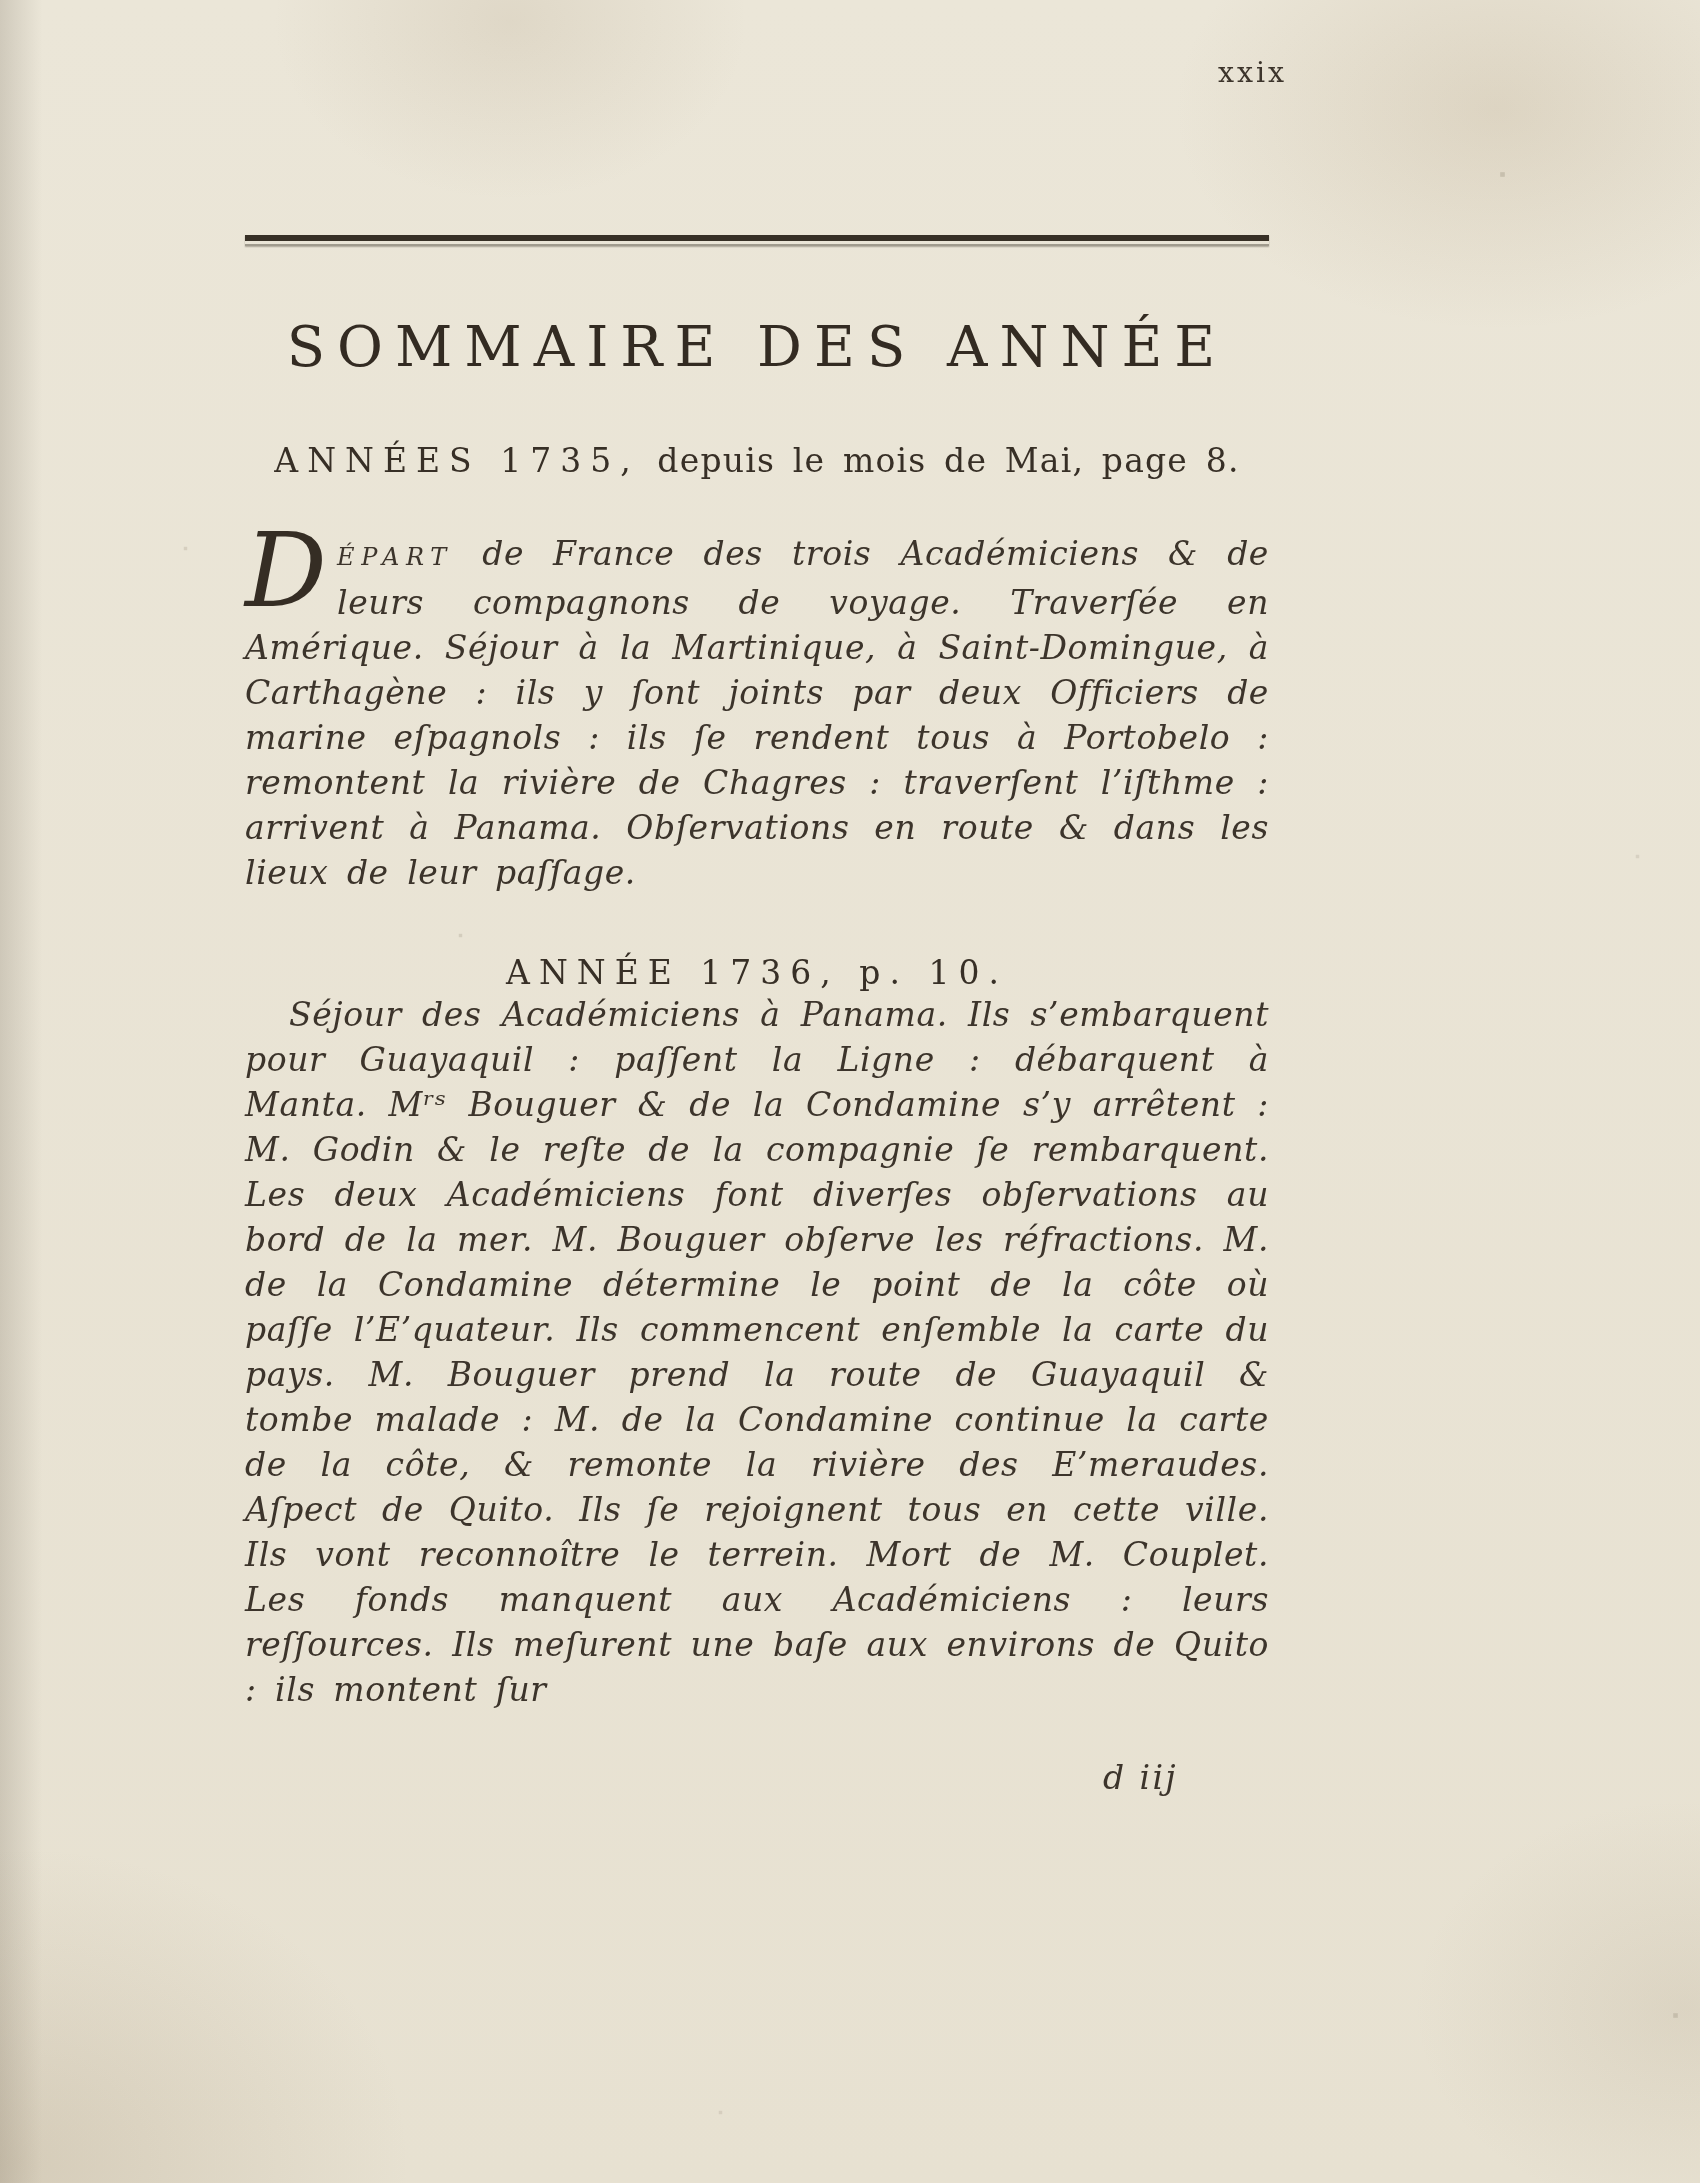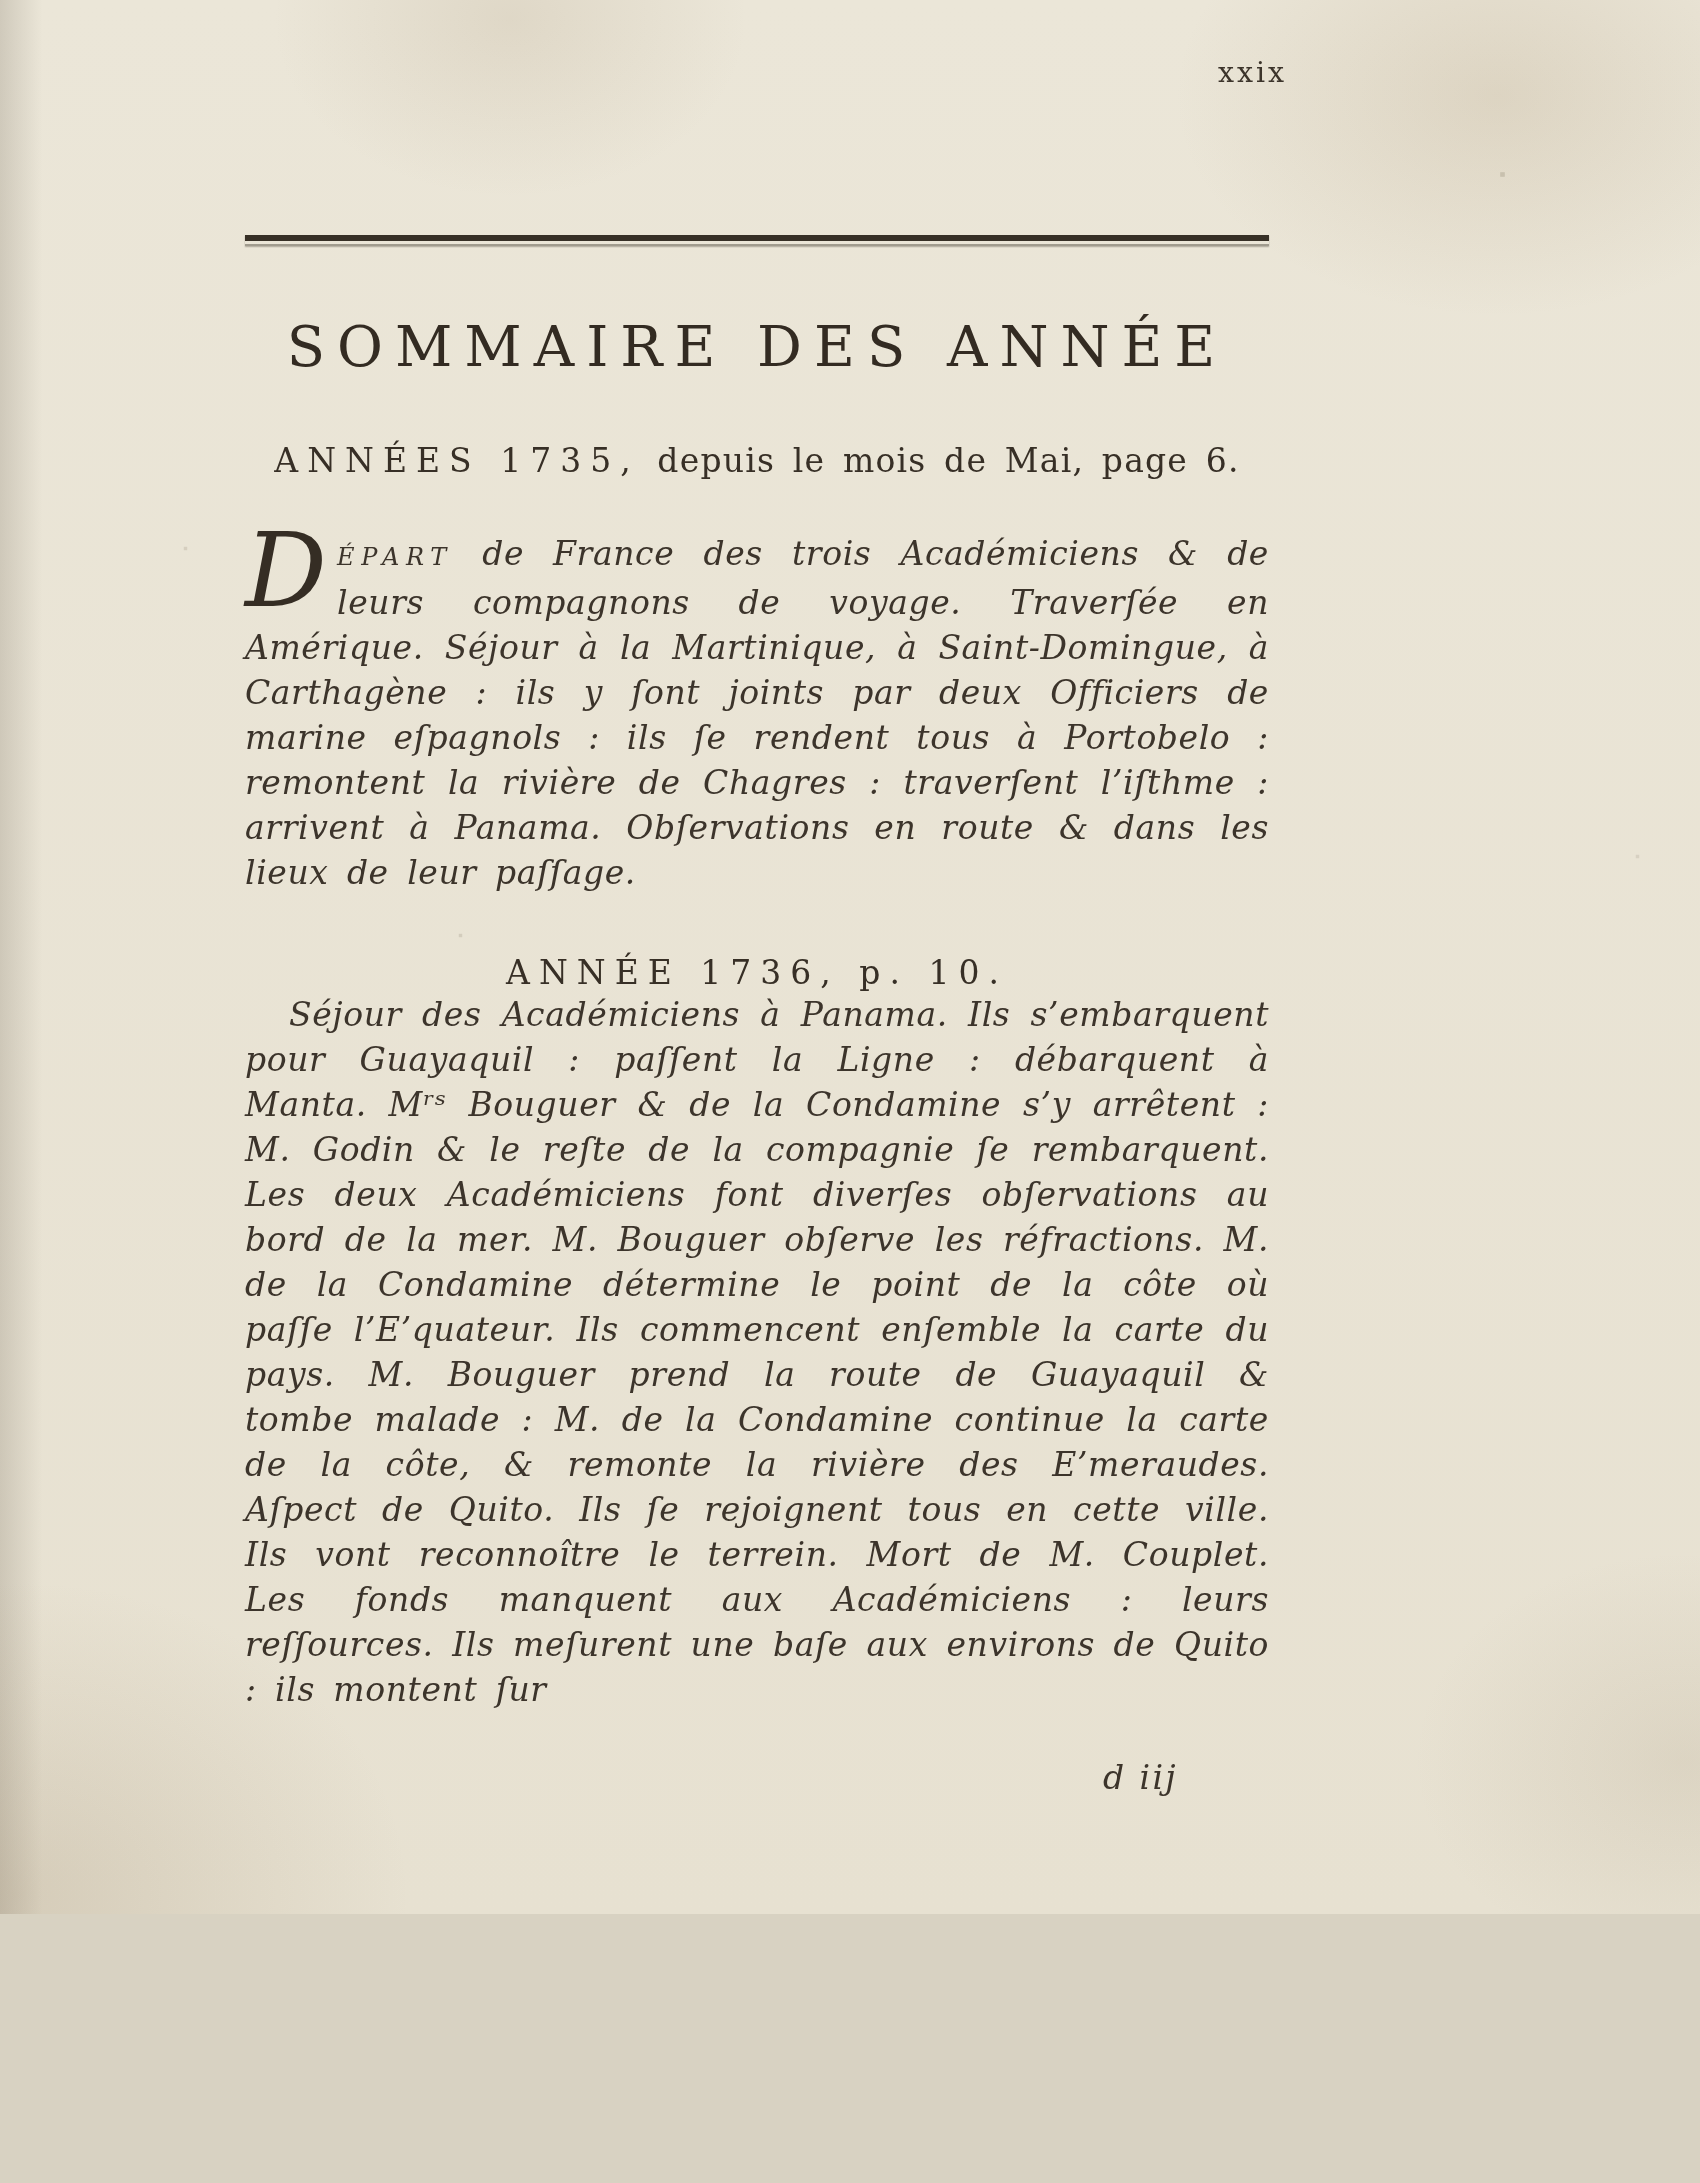--- a/index.html
+++ b/index.html
@@ -2,21 +2,21 @@
 <html style="font-size:9.7px"><head>
 <meta charset="utf-8">
 <style>
   html,body{margin:0;padding:0;}
   body{
     width:1701px;height:2183px;
     background:#d8d2c2;
     font-family:"DejaVu Serif","Liberation Serif",serif;
   }
   .page{
-    position:relative;width:1701px;height:1914px;overflow:hidden;
+    position:relative;width:1701px;height:2183px;overflow:hidden;
     color:#3a322a;
     background:
       radial-gradient(ellipse 460px 315px at 88% 5%, rgba(164,142,108,.20), transparent 70%),
       radial-gradient(ellipse 339px 254px at 30% 1%, rgba(160,140,110,.16), transparent 70%),
       radial-gradient(ellipse 545px 436px at 1% 99%, rgba(150,130,100,.22), transparent 72%),
       radial-gradient(ellipse 375px 290px at 99% 92%, rgba(150,132,104,.14), transparent 72%),
       linear-gradient(90deg, rgba(110,100,85,.22), rgba(110,100,85,0) 2.5%),
       linear-gradient(#ebe6d8, #e7e1d1);
   }
   .specks{position:absolute;top:0;left:0;width:1.2px;height:1.2px;background:transparent;
@@ -76,21 +76,21 @@
   <div class="specks"></div>
 
   <div class="folio">xxix</div>
 
   <div class="content">
     <div class="rule"></div>
 
     <div class="title">SOMMAIRE DES ANNÉE</div>
 
 
-    <div class="year-heading yh1"><span class="spaced">ANNÉES 1735,</span><span class="yh-rest"> depuis le mois de Mai, page 6.</span></div>
+    <div class="year-heading yh1"><span class="spaced">ANNÉES 1735,</span><span class="yh-rest"> depuis le mois de Mai, page 8.</span></div>
 
     <p class="body-par par1"><span class="dropcap">D</span><span class="lead">ÉPART</span><span> de France des trois Académiciens &amp; de leurs compagnons de voyage. Traverſée en Amérique. Séjour à la Martinique, à Saint-Domingue, à Carthagène : ils y ſont joints par deux Officiers de marine eſpagnols : ils ſe rendent tous à Portobelo : remontent la rivière de Chagres : traverſent l’iſthme : arrivent à Panama. Obſervations en route &amp; dans les lieux de leur paſſage.</span></p>
 
     <div class="year-heading yh2 spaced">ANNÉE 1736, p. 10.</div>
 
     <p class="body-par par2">Séjour des Académiciens à Panama. Ils s’embarquent pour Guayaquil : paſſent la Ligne : débarquent à Manta. Mʳˢ Bouguer &amp; de la Condamine s’y arrêtent : M. Godin &amp; le reſte de la compagnie ſe rembarquent. Les deux Académiciens font diverſes obſervations au bord de la mer. M. Bouguer obſerve les réfractions. M. de la Condamine détermine le point de la côte où paſſe l’E’quateur. Ils commencent enſemble la carte du pays. M. Bouguer prend la route de Guayaquil &amp; tombe malade : M. de la Condamine continue la carte de la côte, &amp; remonte la rivière des E’meraudes. Aſpect de Quito. Ils ſe rejoignent tous en cette ville. Ils vont reconnoître le terrein. Mort de M. Couplet. Les fonds manquent aux Académiciens : leurs reſſources. Ils meſurent une baſe aux environs de Quito : ils montent ſur</p>
 
     <div class="signature">d iij</div>
   </div>
 </div>

